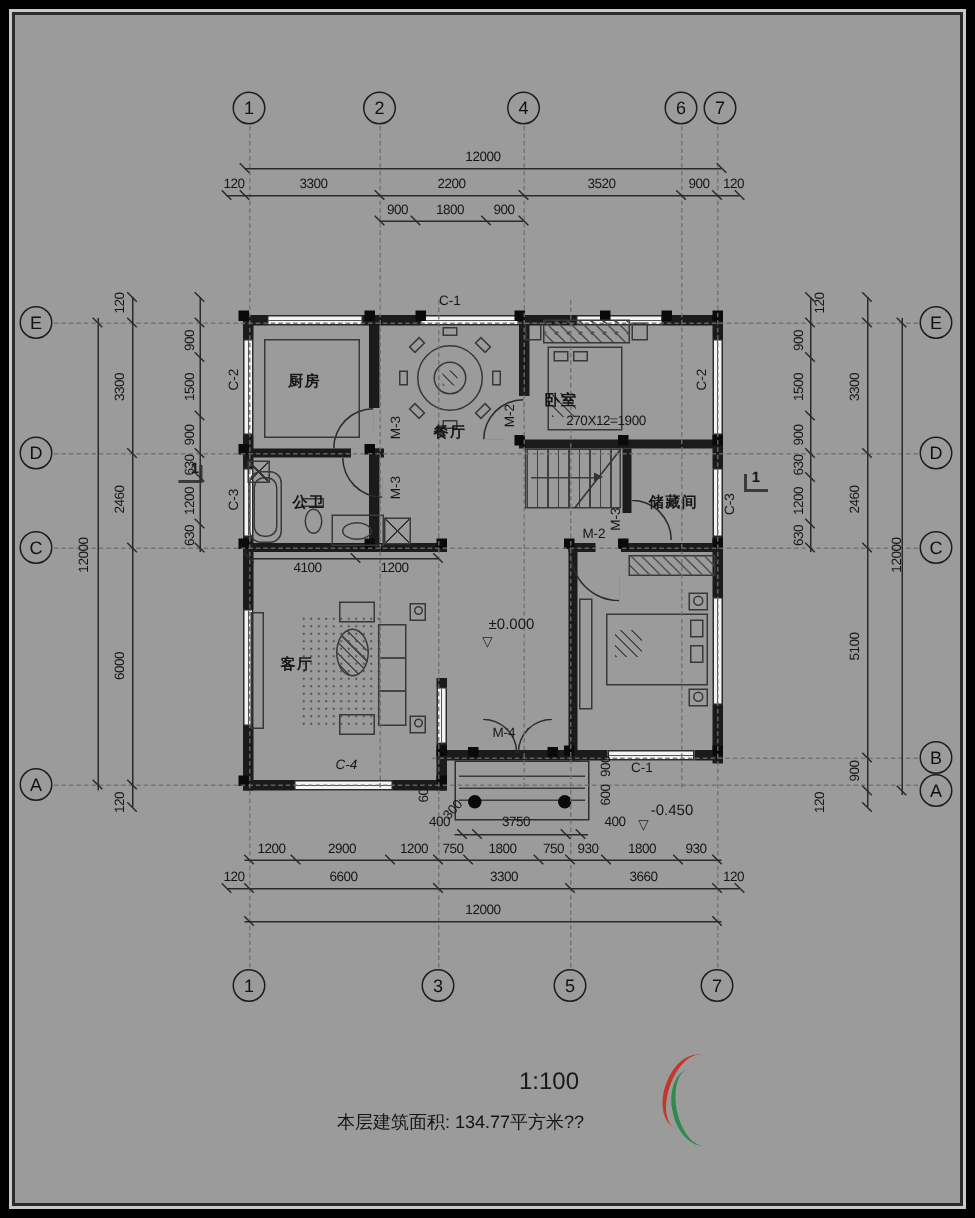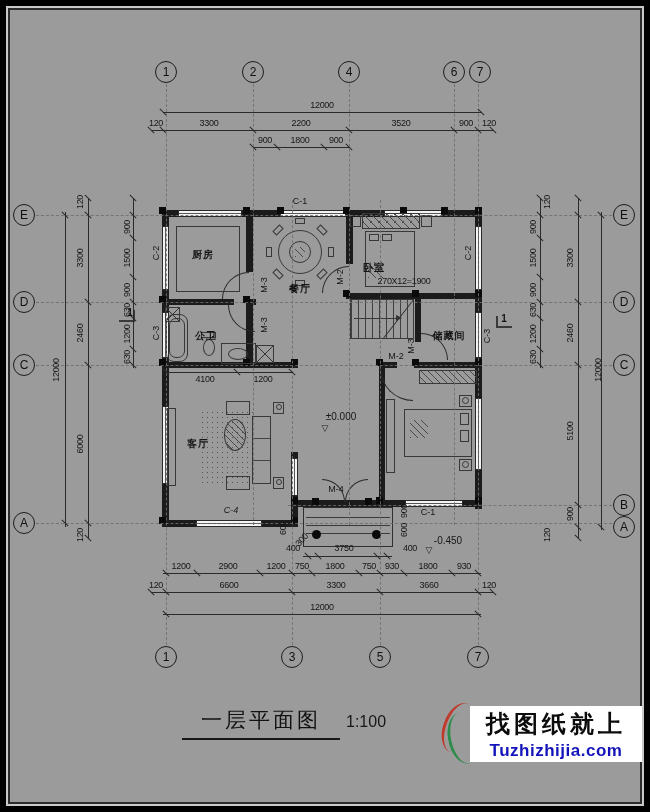--- a/index.html
+++ b/index.html
@@ -404,25 +404,21 @@
           <div class="lbl k-tag rot" style="left: 264px; top: 285px;">M-3</div>
           <div class="lbl k-tag rot" style="left: 264px; top: 325px;">M-3</div>
           <div class="lbl k-tag rot" style="left: 340px; top: 277px;">M-2</div>
           <div class="lbl k-tag rot" style="left: 411px; top: 346px;">M-3</div>
           <div class="lbl k-tag" style="left: 396px; top: 356px;">M-2</div>
           <div class="lbl k-tag" style="left: 336px; top: 489px;">M-4</div>
           <div class="lbl k-sec" style="left: 130px; top: 313px;">1</div>
           <div class="lbl k-sec" style="left: 504px; top: 319px;">1</div>
         </div>
 
-      <div class="title-cn">一层平面图</div>
       <div class="title-scale">1:100</div>
+      <div class="area-note">本层建筑面积: 134.77平方米??</div>
 
       <div class="lg lg1"></div>
       <div class="lg lg2"></div>
-      <div class="wm">
-        <div class="wm-cn">找图纸就上</div>
-        <div class="wm-en">Tuzhizhijia.com</div>
-      </div>
 
     </div>
   </div>
 </div>
 
 </body></html>

